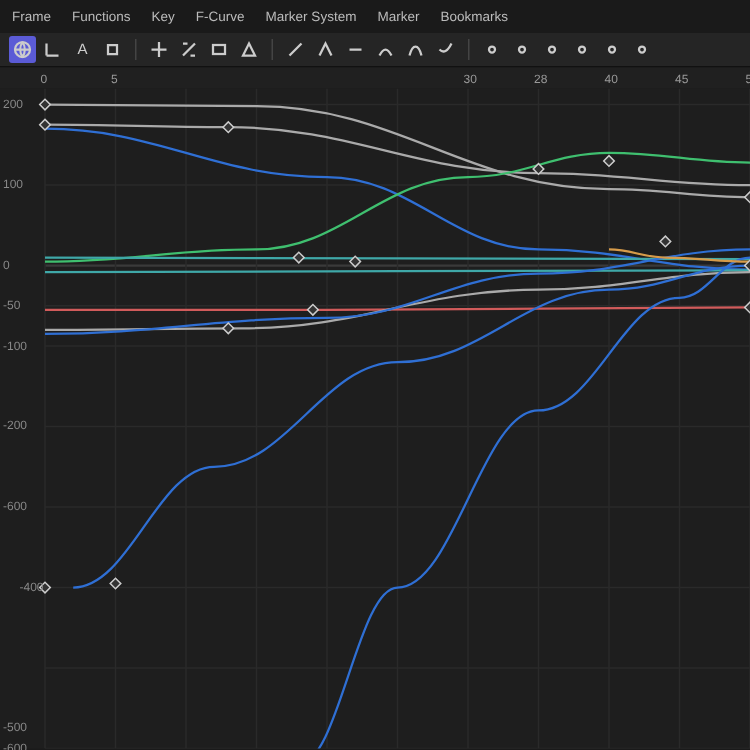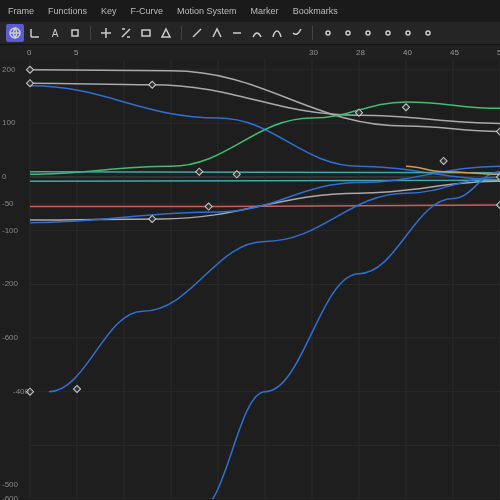--- a/index.html
+++ b/index.html
@@ -21,21 +21,21 @@
   .key{stroke:#ccc;fill:#333;stroke-width:1}
 </style>
 </head>
 <body>
 
 <div class="menubar">
     <span>Frame</span>
     <span>Functions</span>
     <span>Key</span>
     <span>F-Curve</span>
-    <span>Motion System</span>
+    <span>Marker System</span>
     <span>Marker</span>
     <span>Bookmarks</span>
   </div>
 
 <div class="toolbar">
     <div class="tool" data-active="true">
       <svg viewBox="0 0 12 12">
         <circle cx="6" cy="6" r="5"></circle>
         <path d="M1 6h10M6 1c2 3 2 7 0 10M6 1c-2 3-2 7 0 10"></path>
       </svg>

